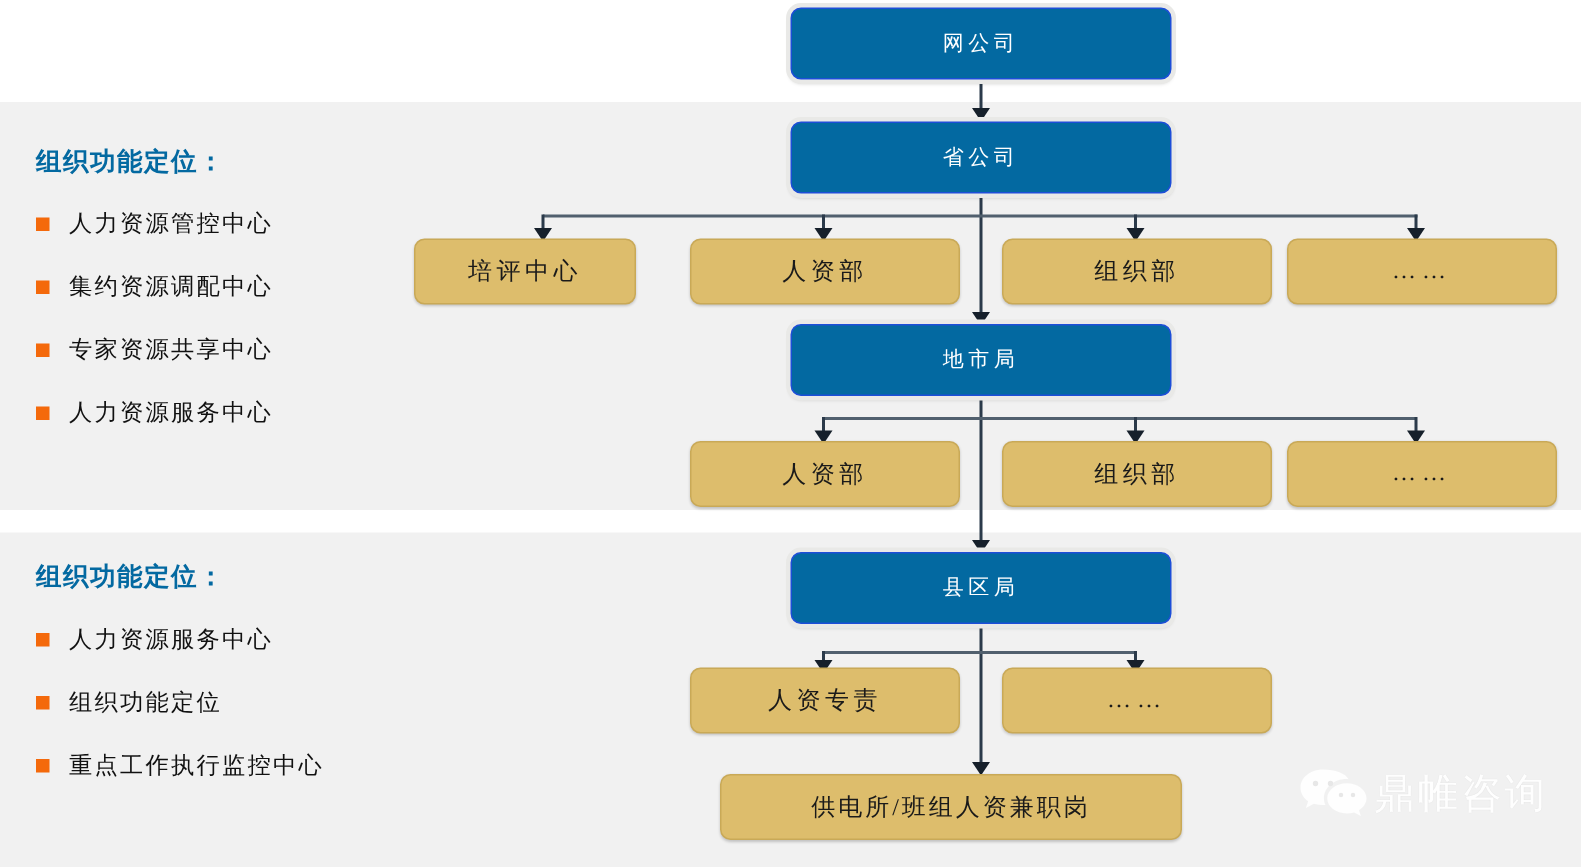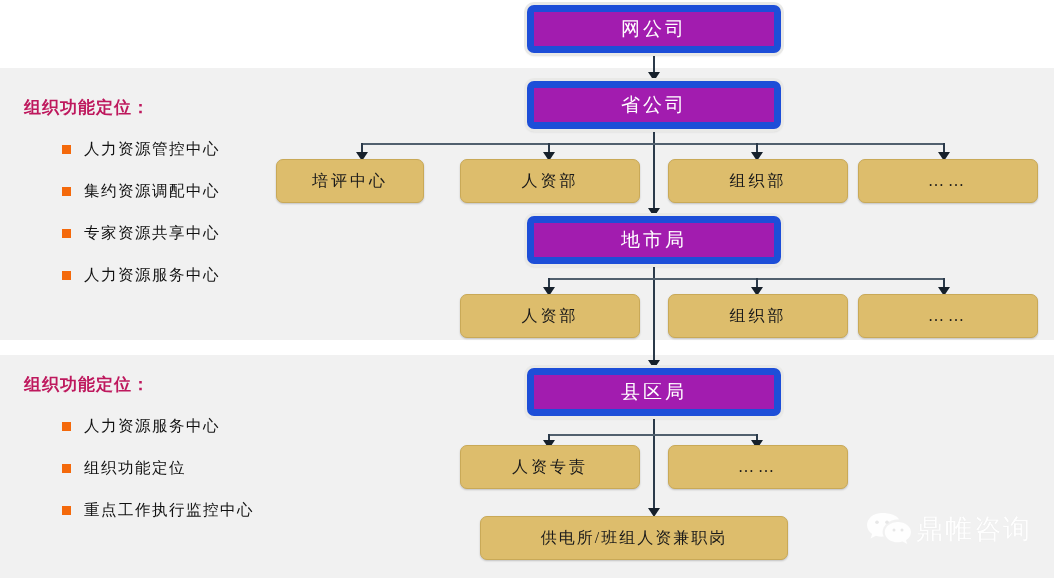--- a/index.html
+++ b/index.html
@@ -32,31 +32,30 @@
   .legend {
     position: absolute;
     left: 24px;
   }
   #legend-top    { top: 96px; }
   #legend-bottom { top: 373px; }
 
   .legend-title {
     font-weight: bold;
     font-size: 17px;
-    color: #be185d;
+    color: #0369a1;
     letter-spacing: 1px;
     white-space: nowrap;
     margin-bottom: 20px;
   }
   .legend-item {
     display: flex;
     align-items: center;
     margin-bottom: 21px;
     white-space: nowrap;
-    margin-left: 38px;
   }
   .legend-bullet {
     width: 9px;
     height: 9px;
     background: #f4690b;
     margin-right: 13px;
     flex: 0 0 auto;
   }
   .legend-label {
     font-size: 15.5px;
@@ -69,24 +68,24 @@
     position: absolute;
     box-sizing: border-box;
     border-radius: 7px;
     display: flex;
     align-items: center;
     justify-content: center;
     letter-spacing: 3px;
     box-shadow: 0 1px 2px rgba(0,0,0,0.22);
   }
   .box.primary {
-    background: #a21caf;
-    border: 7px solid #1d4ed8;
+    background: #0369a1;
+    border: 1px solid #1d4ed8;
     color: #ffffff;
-    font-size: 19px;
+    font-size: 14px;
     box-shadow: 0 0 0 3px #e9e9e7, 0 2px 3px rgba(0,0,0,0.25);
   }
   .box.secondary {
     background: #ddbd6c;
     border: 1px solid #c9a957;
     color: #1a1a1a;
     font-size: 16px;
     box-shadow: 0 1px 2px rgba(0,0,0,0.20);
   }
   .box.dots { letter-spacing: 4px; }

